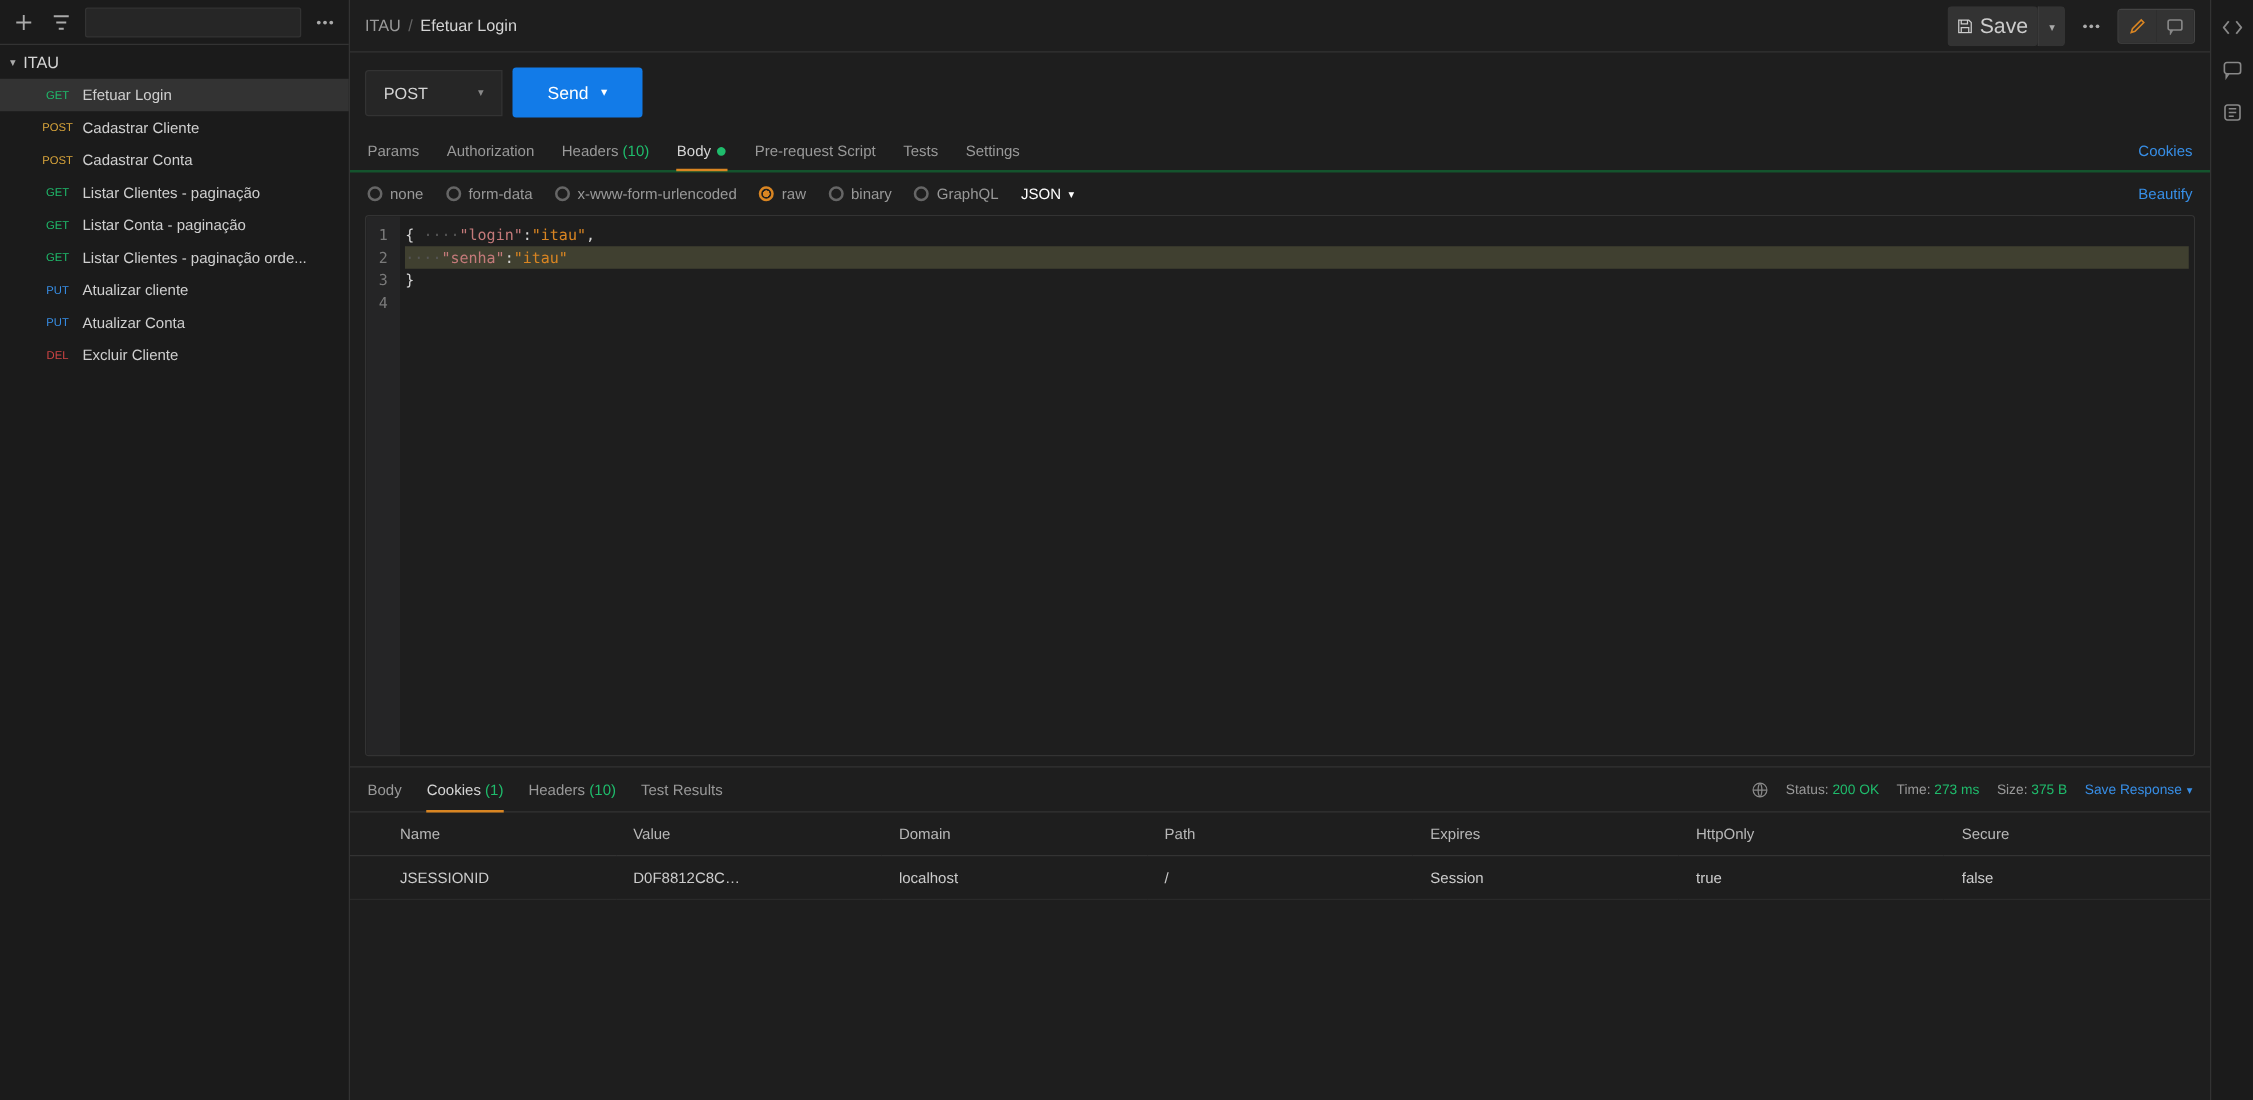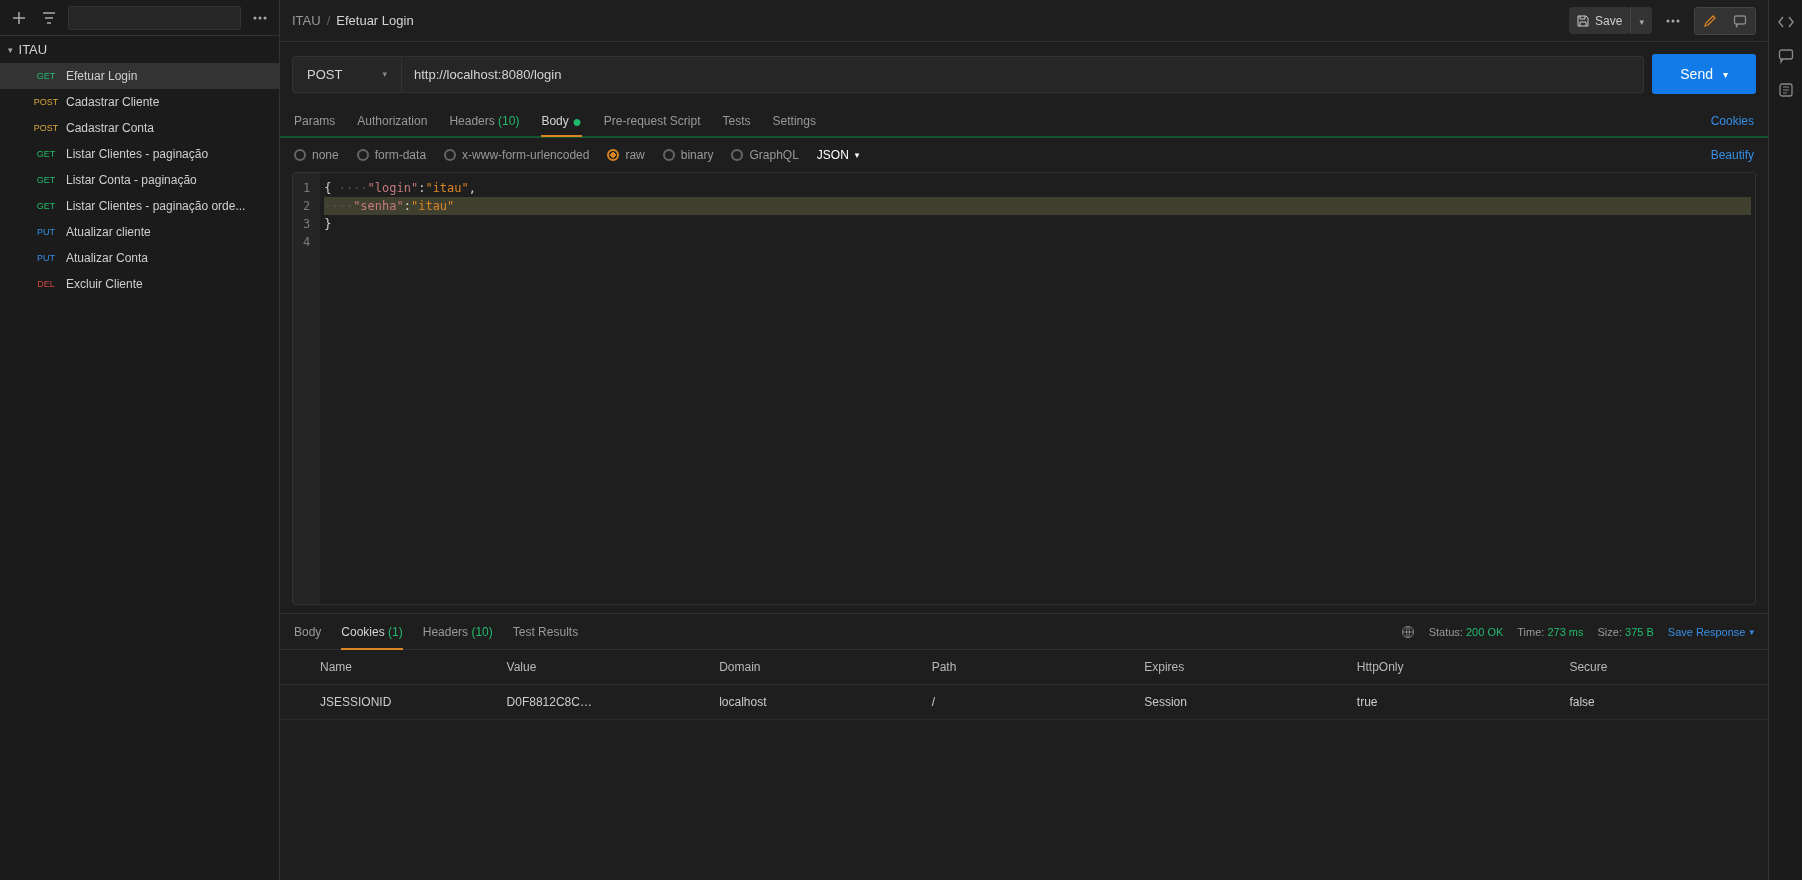--- a/index.html
+++ b/index.html
@@ -24,21 +24,21 @@
 
   
   .main { flex: 1; display: flex; flex-direction: column; min-width: 0; }
 
   
   .topbar { display: flex; align-items: center; height: 42px; padding: 0 12px; border-bottom: 1px solid #333; }
   .breadcrumb { font-size: 13px; color: #999; flex: 1; display: flex; align-items: center; gap: 6px; }
   .breadcrumb .sep { color: #666; }
   .breadcrumb .cur { color: #d4d4d4; }
   .top-actions { display: flex; align-items: center; gap: 10px; }
-  .save-btn { display: flex; align-items: center; gap: 6px; background: #333; border: none; border-radius: 3px; padding: 6px 8px; font-size: 12px; color: #ccc; cursor: pointer; }
+  .save-btn { display: flex; align-items: center; gap: 6px; background: #333; border: none; border-radius: 3px; padding: 6px 8px; font-size: 17px; color: #ccc; cursor: pointer; }
   .save-chevron-btn { background: #333; border: none; border-left: 1px solid #444; padding: 6px 8px; border-radius: 0 3px 3px 0; color: #aaa; cursor: pointer; }
   .save-group { display: flex; border-radius: 3px; overflow: hidden; }
   .kebab-alt { color: #aaa; cursor: pointer; padding: 4px; }
   .right-icons { display: flex; gap: 0; border: 1px solid #444; border-radius: 3px; }
   .right-icon-btn { background: transparent; border: none; padding: 6px 8px; color: #888; cursor: pointer; display: flex; }
   .right-icon-btn.active { background: #333; color: #d98522; }
 
   
   .request-line { display: flex; gap: 8px; padding: 12px; align-items: center; }
   .method-select { background: #262626; border: 1px solid #333; color: #d4d4d4; font-size: 13px; padding: 10px 14px; border-radius: 3px 0 0 3px; display: flex; align-items: center; gap: 20px; cursor: pointer; min-width: 110px; justify-content: space-between; }
@@ -208,21 +208,20 @@
         </button>
       </div>
     </div>
   </div>
 
   <div class="request-line">
     <div class="method-select">
       <span>POST</span>
       <span style="font-size:9px;color:#888;">▾</span>
     </div>
-    <input class="url-input" value="http://localhost:8080/login" style="">
     <button class="send-btn">
       <span>Send</span>
       <span class="send-chevron">▾</span>
     </button>
   </div>
 
   <div class="req-tabs">
     <div class="req-tab"><span>Params</span></div>
     <div class="req-tab"><span>Authorization</span></div>
     <div class="req-tab"><span>Headers</span> <span class="count">(10)</span></div>

